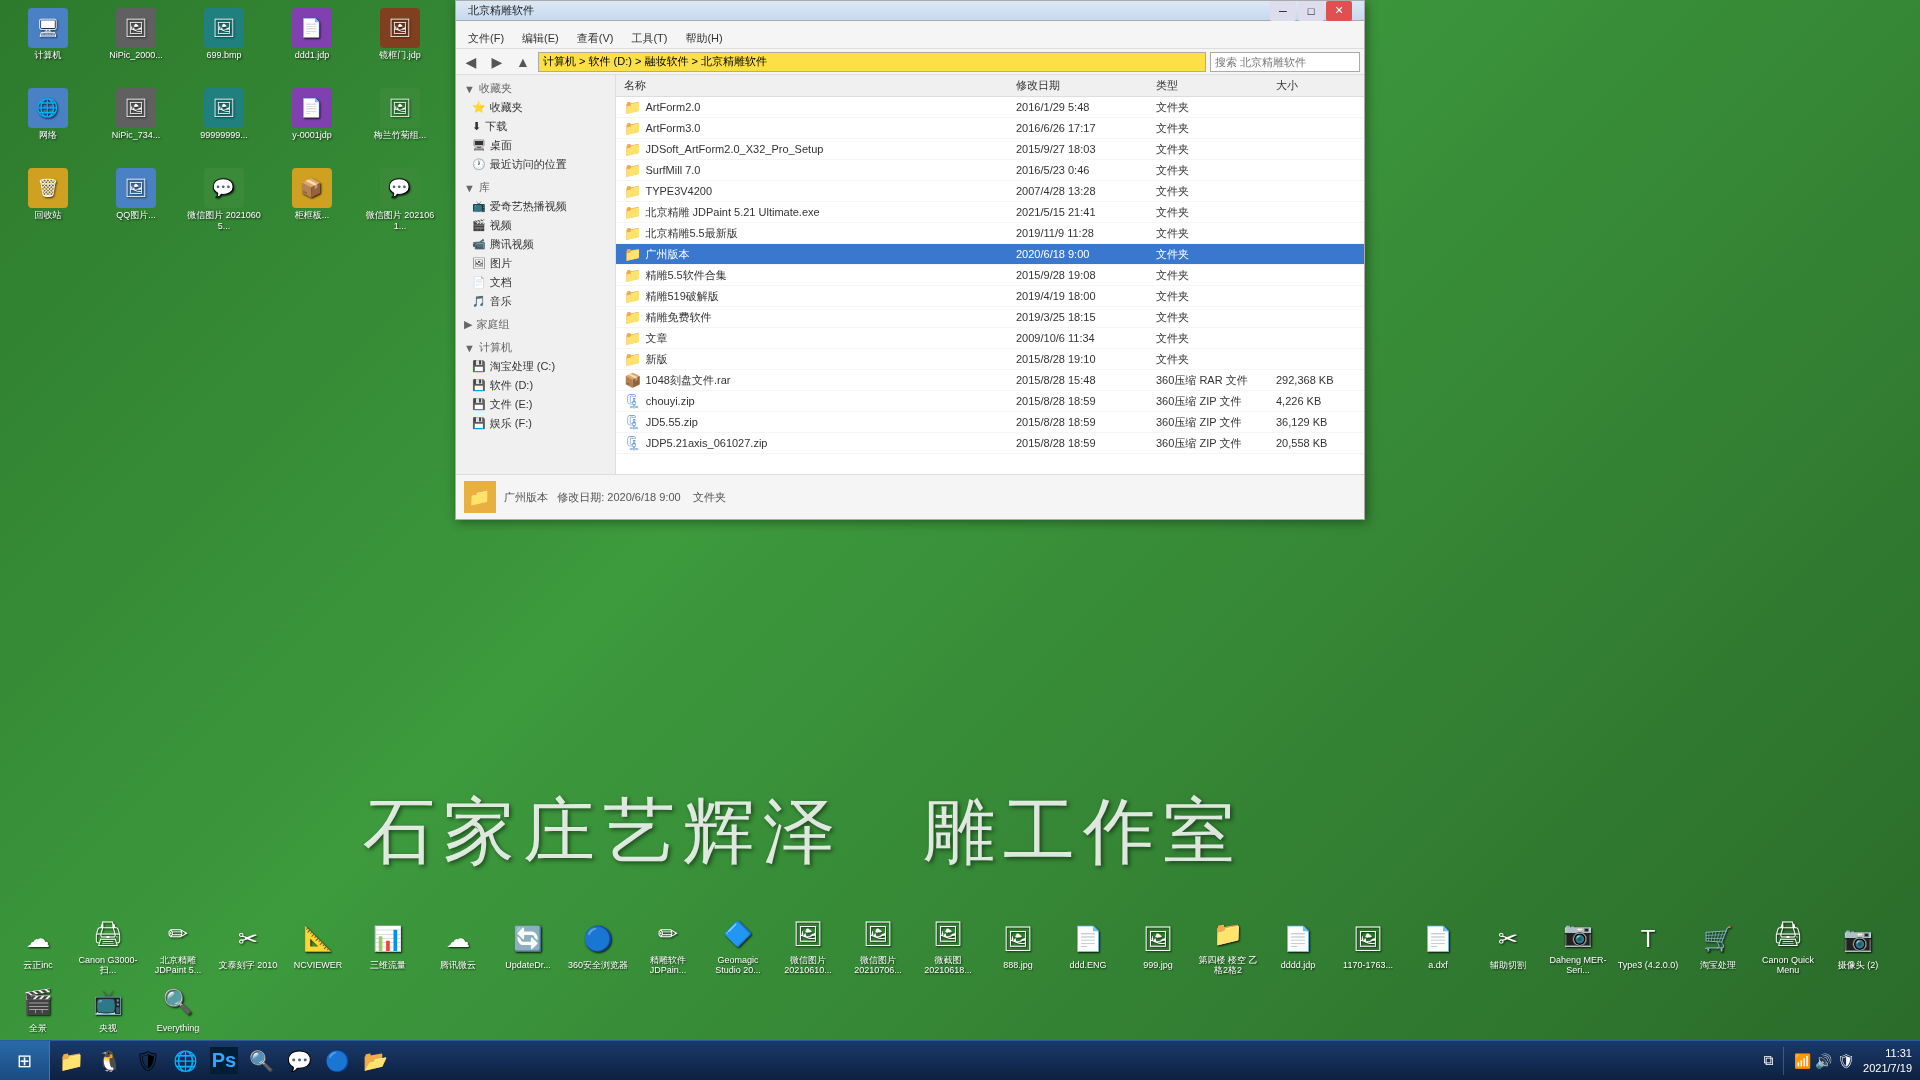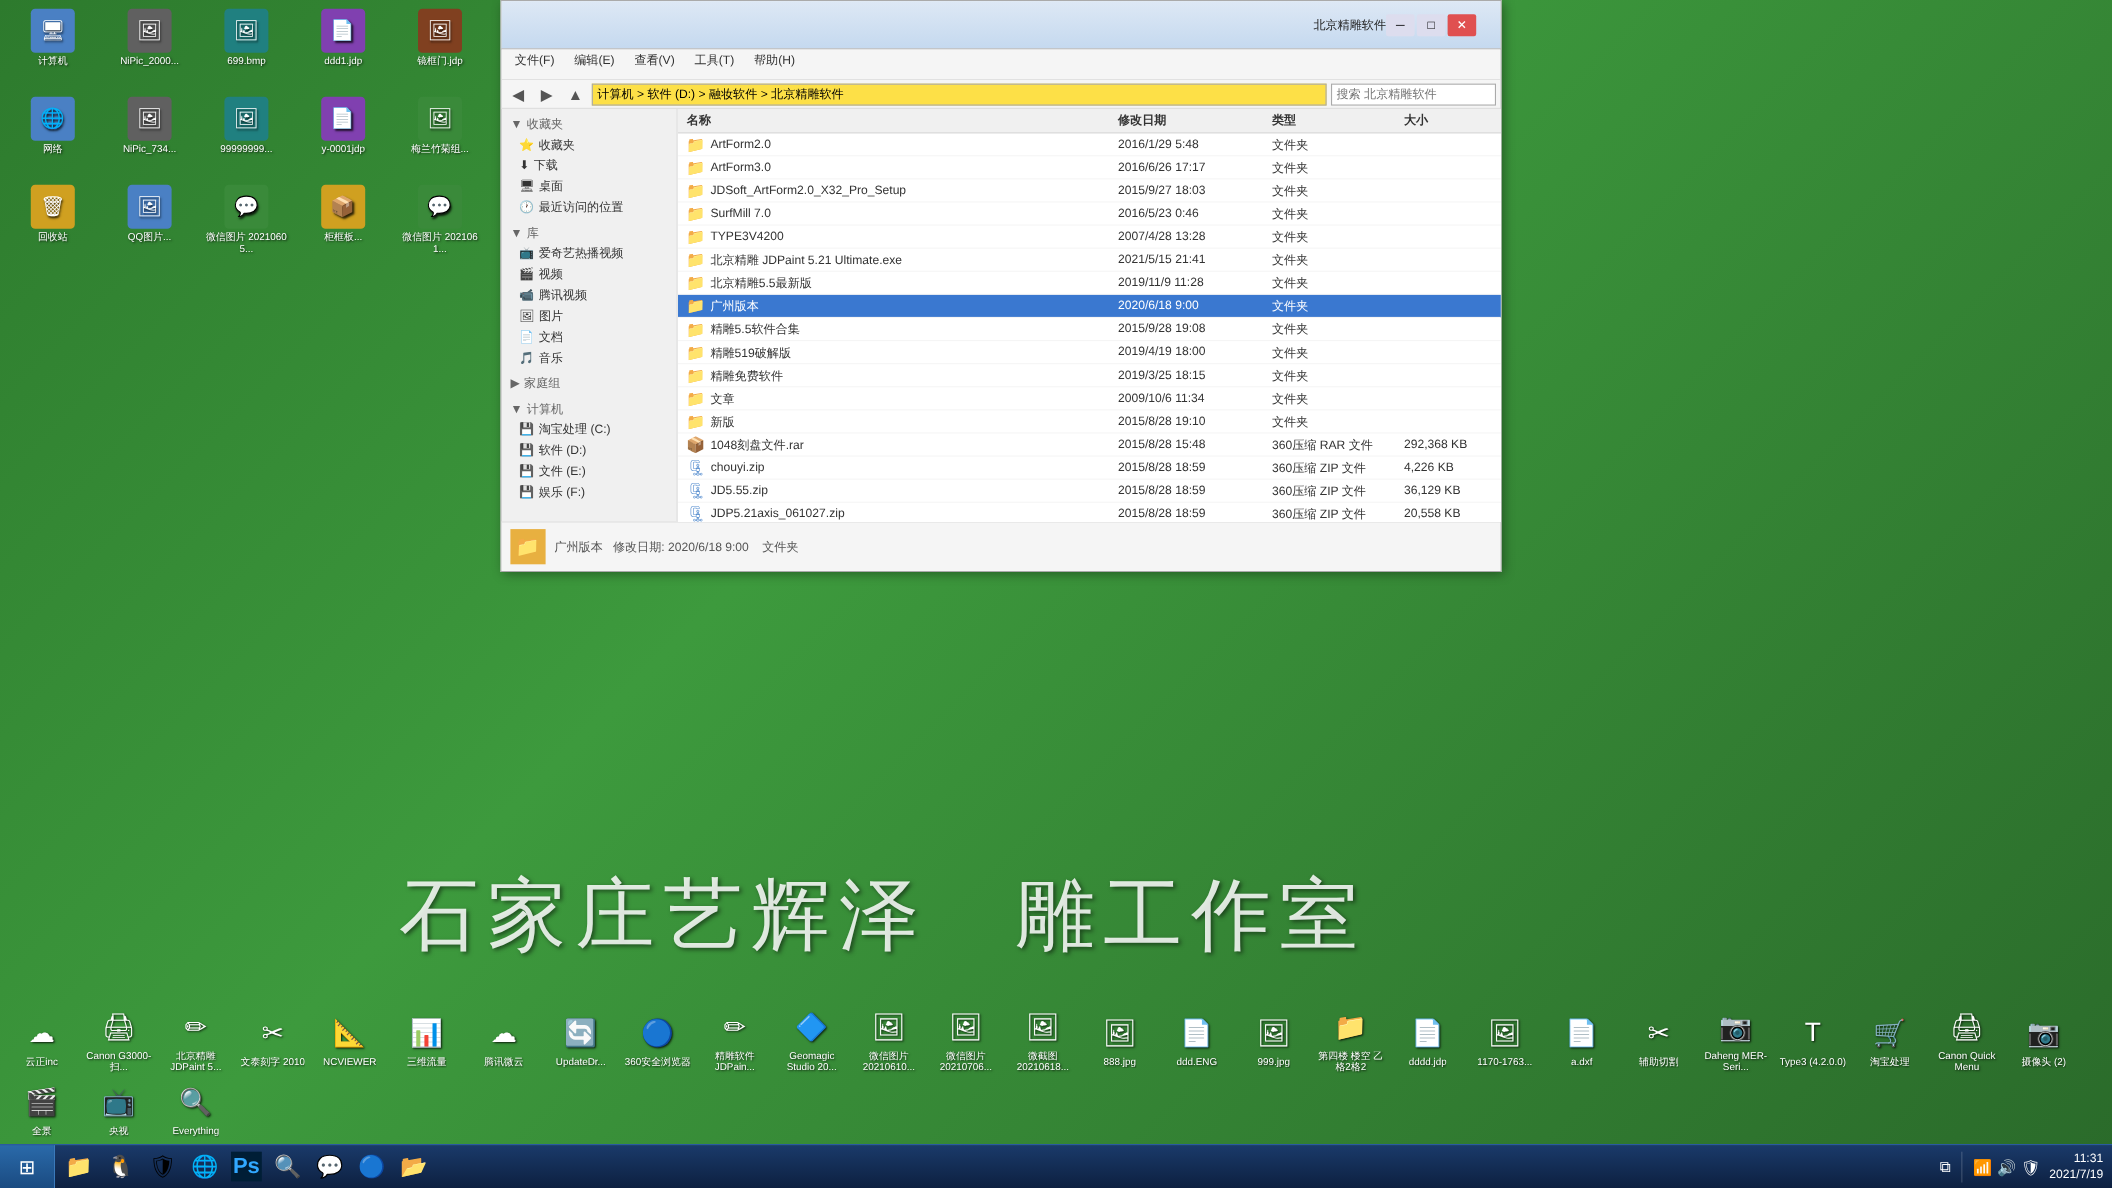--- a/index.html
+++ b/index.html
@@ -159,27 +159,26 @@
       height: 520px;
       background: white;
       border: 1px solid #aaa;
       box-shadow: 2px 2px 10px rgba(0,0,0,0.4);
       display: flex;
       flex-direction: column;
       z-index: 50;
     }
 
     .window-titlebar {
-      height: 44px;
+      height: 20px;
       background: linear-gradient(180deg, #dde8f5 0%, #c5d9ef 100%);
       display: flex;
       align-items: center;
-      padding: 0 22px;
+      padding: 0 12px;
       border-bottom: 1px solid #aaa;
-      text-align: right;
     }
 
     .window-title-text {
       flex: 1;
       font-size: 11px;
       color: #222;
     }
 
     .window-controls {
       display: flex;
@@ -199,21 +198,21 @@
 
     .win-btn-min { background: #dde; }
     .win-btn-max { background: #dde; }
     .win-btn-close { background: #e05050; color: white; }
 
     .window-toolbar {
       height: 28px;
       background: #f5f5f5;
       border-bottom: 1px solid #ddd;
       display: flex;
-      align-items: flex-start;
+      align-items: flex-end;
       padding: 0 4px;
       gap: 2px;
     }
 
     .toolbar-btn {
       padding: 2px 8px;
       font-size: 11px;
       cursor: pointer;
       border: none;
       background: transparent;
@@ -308,21 +307,21 @@
       background: white;
     }
 
     .file-list-header {
       display: grid;
       grid-template-columns: 1fr 140px 120px 80px;
       background: #f0f0f0;
       border-bottom: 1px solid #ddd;
       padding: 3px 8px;
       font-size: 11px;
-      font-weight: bold;
+      font-weight: normal;
       color: #333;
       position: sticky;
       top: 0;
     }
 
     .file-row {
       display: grid;
       grid-template-columns: 1fr 140px 120px 80px;
       padding: 2px 8px;
       font-size: 11px;

